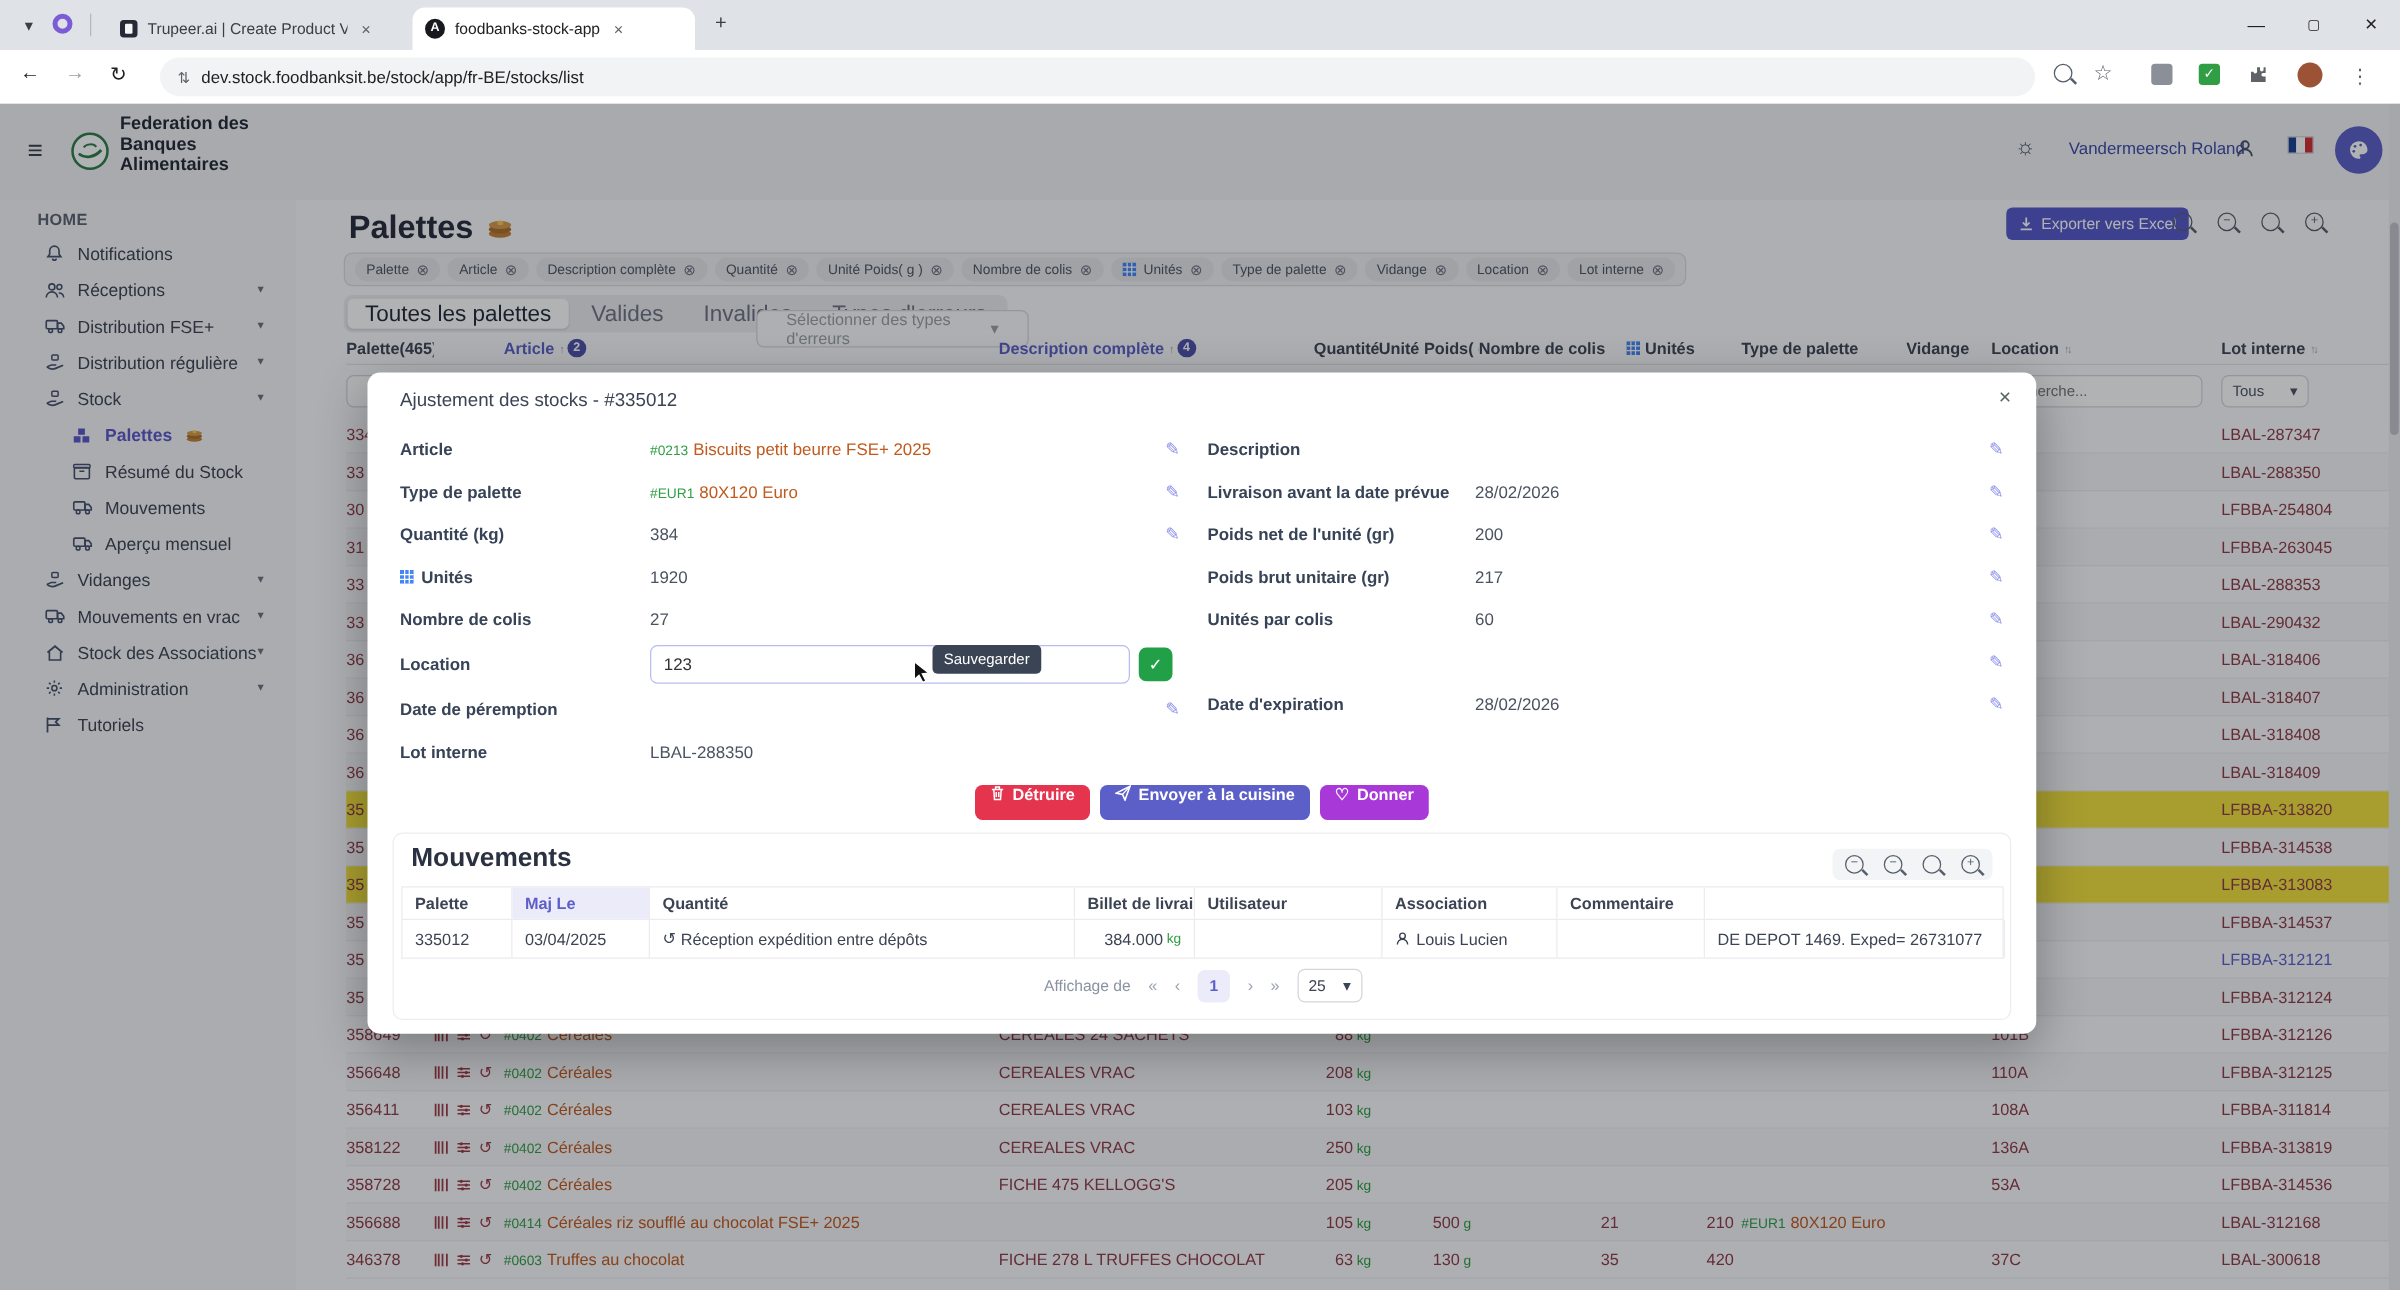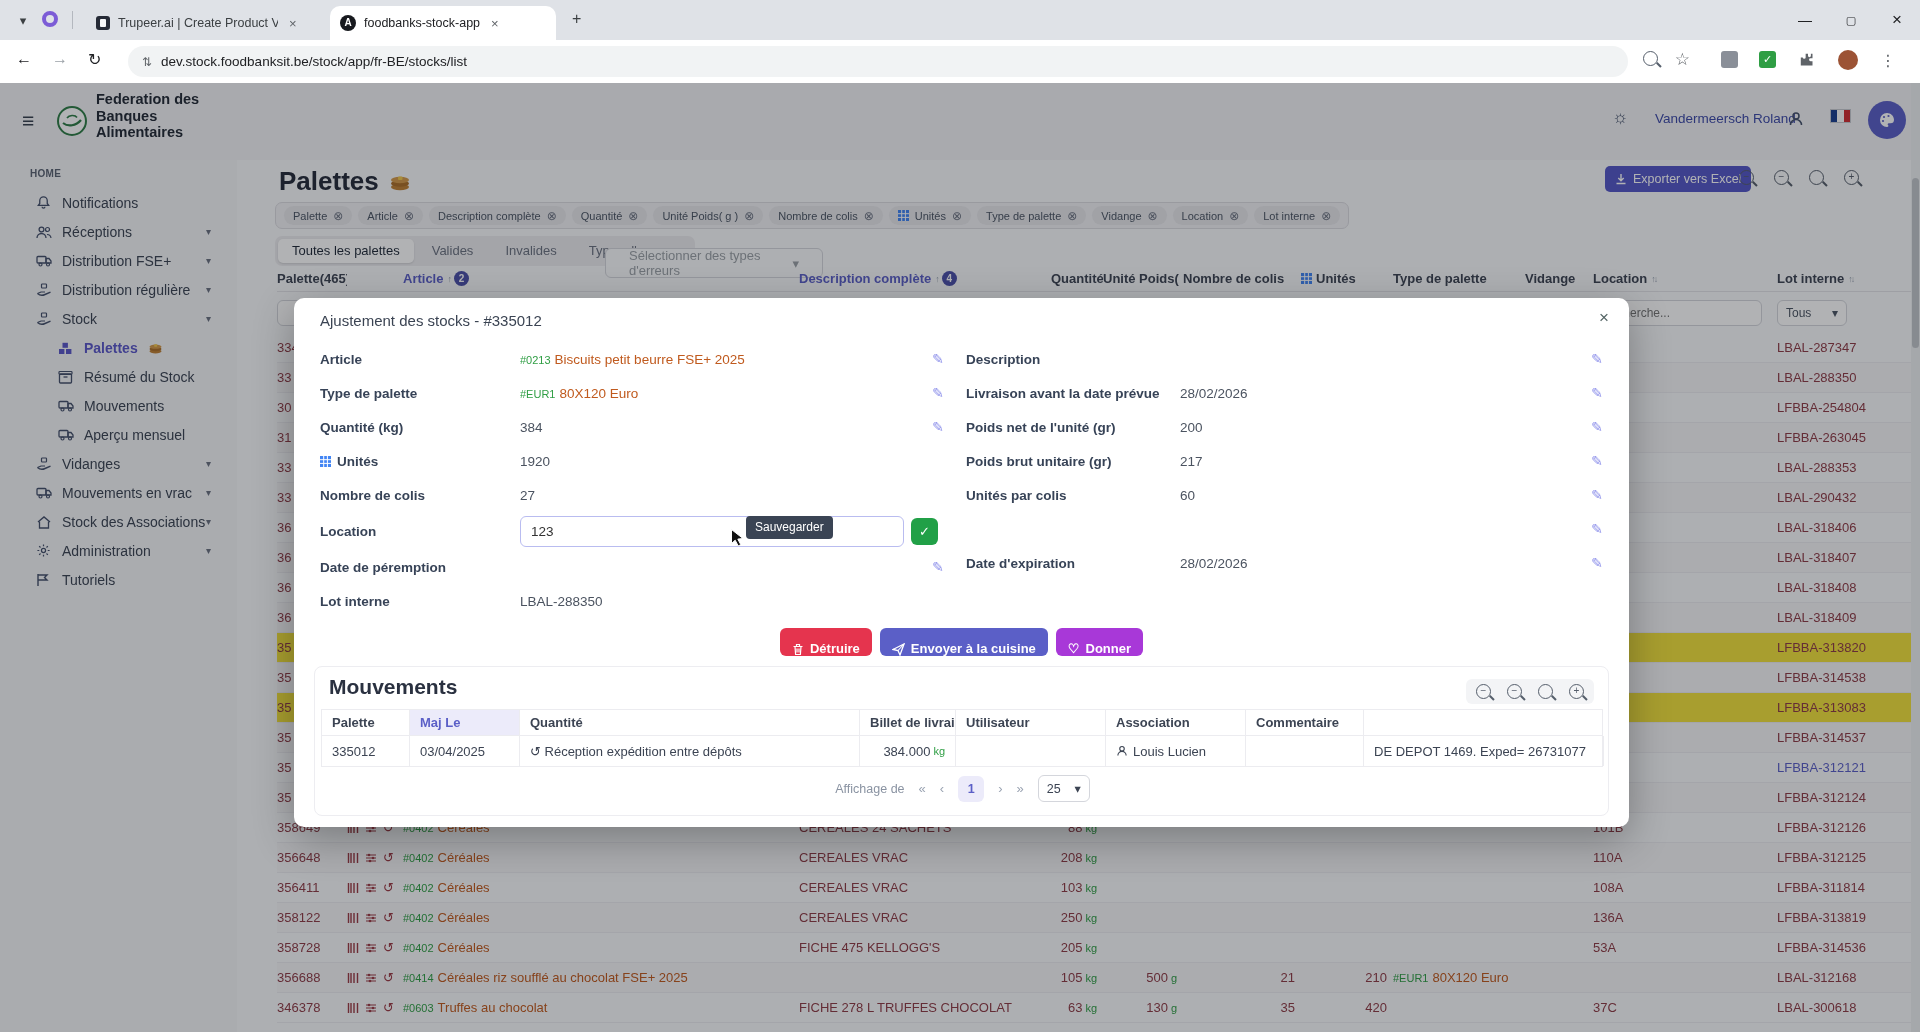--- a/index.html
+++ b/index.html
@@ -39,41 +39,41 @@
   .orgname { position:absolute; left:96px; top:8px; width:140px; font-size:14.5px; font-weight:bold; color:#232a36; line-height:1.15; }
   .sun { position:absolute; left:1612px; top:24px; font-size:18px; color:#44506b; }
   .username { position:absolute; left:1655px; top:28px; font-size:13.5px; color:#3d49a8; }
   .person-ic { position:absolute; left:1788px; top:28px; }
   .flag { position:absolute; left:1830px; top:26px; width:21px; height:14px; display:flex; border:1px solid #c6c9cf; }
   .flag i { flex:1; } .flag .b{background:#1a3e8f}.flag .w{background:#fff}.flag .r{background:#d22d32}
   .palette-btn { position:absolute; left:1868px; top:18px; width:38px; height:38px; border-radius:50%; background:#5b5fc7; display:flex; align-items:center; justify-content:center; }
 
   
   #sidebar { position:absolute; top:77px; left:0; width:237px; height:872px; background:#f5f6f8; }
-  .home-lbl { position:absolute; left:30px; top:8px; font-size:10px; font-weight:bold; color:#5a6372; letter-spacing:.3px; }
+  .home-lbl { position:absolute; left:30px; top:8px; font-size:13px; font-weight:bold; color:#5a6372; letter-spacing:.3px; }
   #sb-items { position:absolute; top:28px; left:0; width:237px; }
   .sb-item { height:29px; display:flex; align-items:center; gap:10px; padding-left:36px; font-size:14px; color:#3b4453; position:relative; }
   .sb-item.sub { padding-left:58px; }
   .sb-item.active { color:#5a57c9; font-weight:bold; }
   .sb-item .chev { position:absolute; right:26px; color:#6b7280; font-size:10px; }
   .sb-ic { width:16px; text-align:center; color:#44506b; font-size:13px; }
   .sb-item.active .sb-ic { color:#5a57c9; }
 
   
   #content { position:absolute; top:77px; left:237px; width:1683px; height:872px; background:#fafbfc; overflow:hidden; }
   .page-title { position:absolute; left:42px; top:6px; font-size:26px; font-weight:bold; color:#252c3a; display:flex; gap:10px; align-items:center; }
   .export-btn { position:absolute; left:1368px; top:6px; height:26px; background:#5558c8; color:#fff; border:none; border-radius:5px; font-size:12.5px; display:flex; align-items:center; gap:6px; padding:0 10px; }
   .magrow { position:absolute; display:flex; gap:20px; align-items:center; }
   .mag { width:15px; height:15px; border:1.6px solid #555e6b; border-radius:50%; position:relative; font-size:10px; line-height:12px; text-align:center; color:#555e6b; }
   .mag::after { content:""; position:absolute; width:6px; height:1.6px; background:#555e6b; transform:rotate(45deg); right:-5px; bottom:-1px; }
   #chipbar { position:absolute; left:38px; top:42px; height:27px; background:#f2f2f5; border:1px solid #dcdce1; border-radius:7px; display:flex; align-items:center; gap:6px; padding:0 8px; }
   .chip { background:#e7e7eb; border-radius:12px; height:19px; display:flex; align-items:center; gap:6px; padding:0 9px; font-size:11px; color:#4b5563; white-space:nowrap; }
   .chip .x { color:#6b7280; font-size:12px; }
   #tabsbar { position:absolute; left:38px; top:76px; height:30px; display:flex; align-items:center; gap:4px; background:#ececef; border-radius:7px; padding:3px; }
-  .ptab { height:24px; line-height:24px; padding:0 14px; font-size:13px; color:#6b7280; border-radius:5px; white-space:nowrap; }
+  .ptab { height:24px; line-height:24px; padding:0 14px; font-size:18px; color:#6b7280; border-radius:5px; white-space:nowrap; }
   .ptab.active { background:#fff; color:#1f2937; box-shadow:0 1px 2px rgba(0,0,0,.12); }
   #err-select { position:absolute; left:368px; top:88px; width:218px; height:30px; border:1px solid #d4d6dc; border-radius:6px; background:#fafbfc; font-size:13px; color:#9aa0a6; display:flex; align-items:center; justify-content:space-between; padding:0 23px; }
 
   
   .tgrid { display:grid; grid-template-columns:70px 56px 396px 252px 52px 80px 118px 92px 132px 68px 184px 150px; }
   #thead { position:absolute; left:40px; top:106px; width:1660px; height:26px; font-size:13px; font-weight:bold; color:#3d4453; border-bottom:1px solid #e3e4e8; align-items:center; }
   #thead .hc { display:flex; align-items:center; gap:4px; white-space:nowrap; overflow:hidden; }
   #thead .accent { color:#5b5fc7; }
   .sort { font-size:9px; color:#9aa3b2; letter-spacing:-2px; }
   .badge { min-width:15px; height:15px; background:#4c50a8; color:#fff; border-radius:8px; font-size:10px; line-height:15px; text-align:center; font-weight:bold; padding:0 2px; }
@@ -107,21 +107,21 @@
   .m-row.tall { height:38px; }
   .m-label { width:200px; font-size:13.5px; font-weight:bold; color:#374357; display:flex; gap:6px; align-items:center; flex:none; }
   .m-col.right .m-label { width:214px; }
   .m-value { font-size:13.5px; color:#4b5360; }
   .pencil { position:absolute; right:6px; color:#8d90ea; font-size:14px; }
   .loc-input { width:384px; height:31px; border:1.5px solid #b9bcf0; border-radius:6px; font-size:13.5px; color:#333; padding:0 10px; font-family:inherit; }
   .save-btn { width:27px; height:27px; background:#21a047; border:none; border-radius:6px; color:#fff; font-size:13px; margin-left:7px; position:relative; }
   .tooltip { position:absolute; left:426px; top:4px; background:#3a4454; color:#fff; font-size:12px; height:23px; line-height:23px; padding:0 9px; border-radius:4px; white-space:nowrap; z-index:40; }
   .cursor { position:absolute; left:410px; top:16px; z-index:50; }
   #m-buttons { position:absolute; left:0; top:330px; width:1335px; display:flex; justify-content:center; gap:8px; }
-  .act-btn { height:28px; border:none; border-radius:6px; color:#fff; font-size:13px; font-weight:bold; display:flex; align-items:flex-end; gap:6px; padding:0 12px; }
+  .act-btn { height:28px; border:none; border-radius:6px; color:#fff; font-size:13px; font-weight:bold; display:flex; align-items:flex-start; gap:6px; padding:0 12px; }
   .act-red { background:#e5344e; } .act-indigo { background:#5b5fc7; } .act-purple { background:#a838d8; }
 
   
   #mouv { position:absolute; left:20px; top:368px; width:1295px; height:150px; border:1px solid #ededf1; border-radius:8px; background:#fff; }
   .mv-title { position:absolute; left:14px; top:8px; font-size:21px; font-weight:bold; color:#2a3140; }
   .mv-mags { right:14px; top:12px; background:#f3f4f6; border-radius:6px; padding:5px 10px; gap:16px; }
   .mvgrid { display:grid; grid-template-columns:88px 110px 340px 96px 150px 140px 118px 240px; }
   #mv-head { position:absolute; left:6px; top:42px; width:1282px; height:27px; font-size:13px; font-weight:bold; color:#3c4453; align-items:center; border:1px solid #ececf0; }
   #mv-head .mc, #mv-row .mc { padding:0 10px; border-right:1px solid #ececf0; height:100%; display:flex; align-items:center; white-space:nowrap; overflow:hidden; }
   #mv-head .majle { background:#ecebfa; color:#5b5fc7; }

